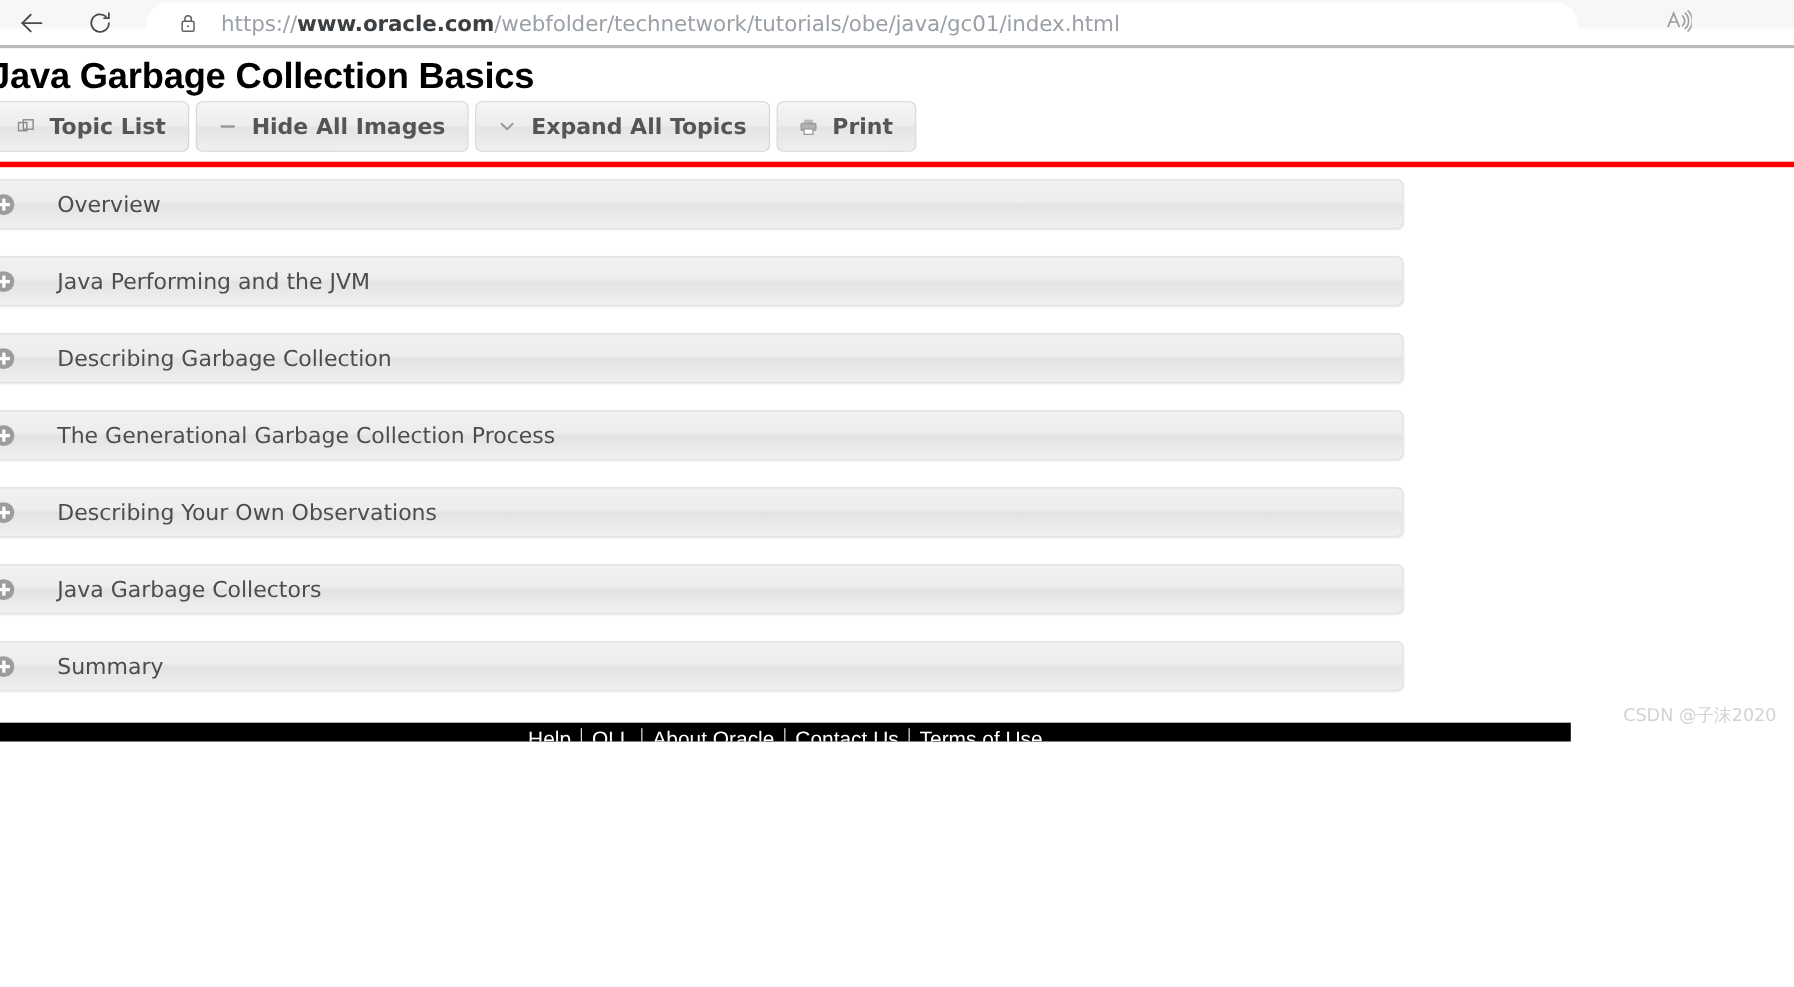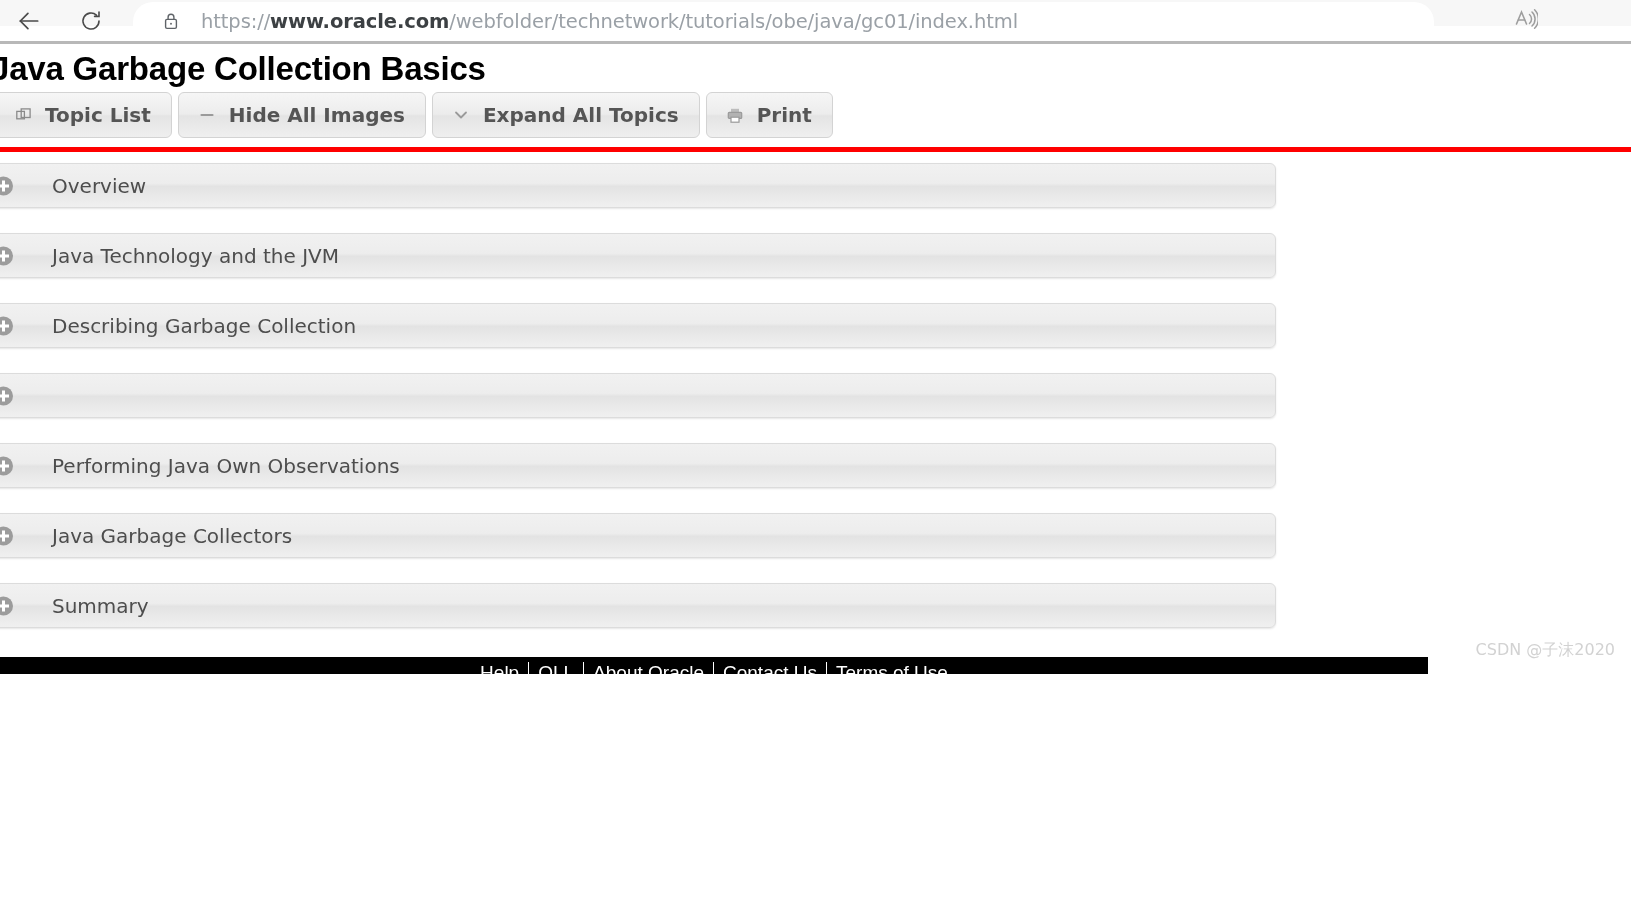--- a/index.html
+++ b/index.html
@@ -353,35 +353,36 @@
 
   <div id="accordion">
 
     <div class="accordion-item">
       <span class="acc-icon"></span>
       <span class="acc-label">Overview</span>
     </div>
 
     <div class="accordion-item">
       <span class="acc-icon"></span>
-      <span class="acc-label">Java Technology and the JVM</span>
+      <span class="acc-label">Java Performing and the JVM</span>
     </div>
 
     <div class="accordion-item">
       <span class="acc-icon"></span>
       <span class="acc-label">Describing Garbage Collection</span>
     </div>
 
     <div class="accordion-item">
       <span class="acc-icon"></span>
-    </div>
-
-    <div class="accordion-item">
-      <span class="acc-icon"></span>
-      <span class="acc-label">Performing Java Own Observations</span>
+      <span class="acc-label">The Generational Garbage Collection Process</span>
+    </div>
+
+    <div class="accordion-item">
+      <span class="acc-icon"></span>
+      <span class="acc-label">Describing Your Own Observations</span>
     </div>
 
     <div class="accordion-item">
       <span class="acc-icon"></span>
       <span class="acc-label">Java Garbage Collectors</span>
     </div>
 
     <div class="accordion-item">
       <span class="acc-icon"></span>
       <span class="acc-label">Summary</span>

